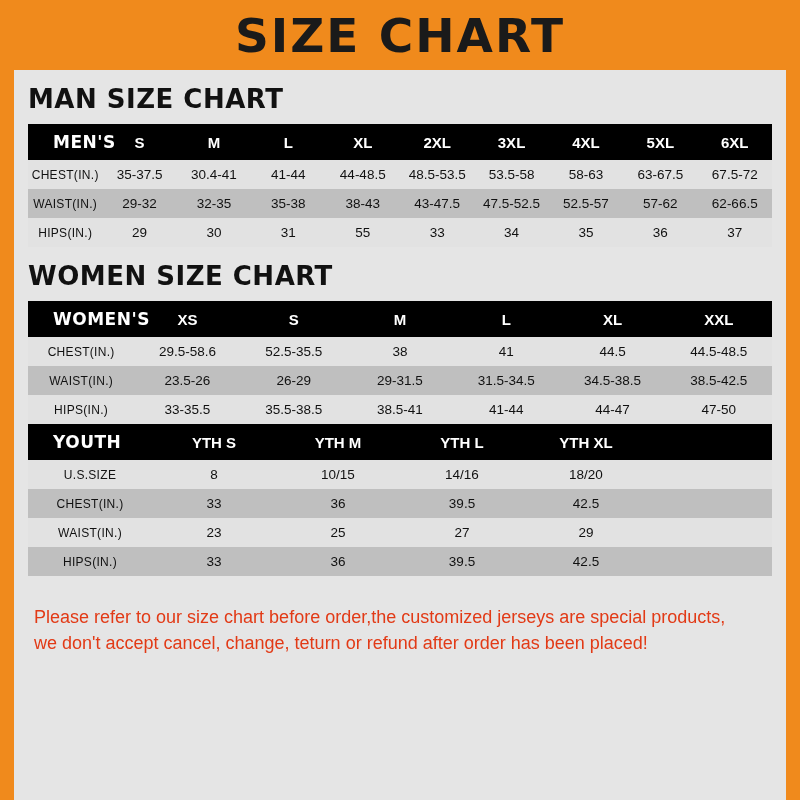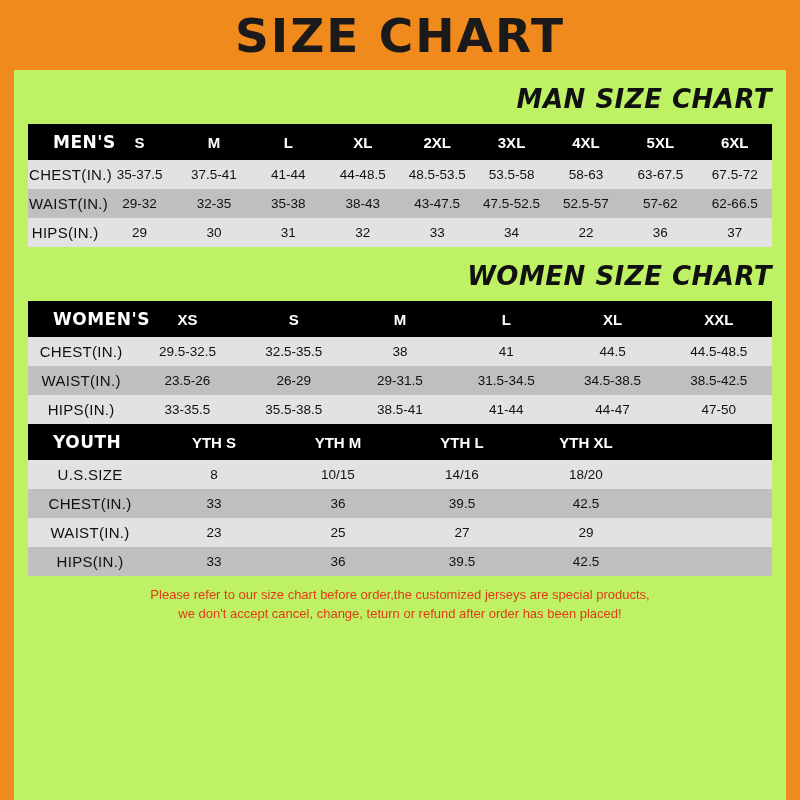--- a/index.html
+++ b/index.html
@@ -11,21 +11,21 @@
     height: 800px;
     background: #ffffff;
     font-family: "Liberation Sans", sans-serif;
     overflow: hidden;
   }
   .page {
     position: relative;
     width: 800px;
     height: 800px;
     box-sizing: border-box;
-    background: #bef264;
+    background: #e5e5e5;
     border-left: 14px solid #f08a1c;
     border-right: 14px solid #f08a1c;
   }
   .banner {
     height: 70px;
     background: #f08a1c;
     display: flex;
     align-items: center;
     justify-content: center;
   }
@@ -34,28 +34,27 @@
     font-weight: bold;
     font-size: 47px;
     letter-spacing: 2px;
     color: #1a1a1a;
     line-height: 1;
   }
   .content {
     padding: 0 14px;
   }
   .section-title {
-    text-align: right;
+    text-align: left;
     font-family: "DejaVu Sans", sans-serif;
     font-weight: bold;
     font-size: 26px;
     color: #111111;
     letter-spacing: 0.5px;
     margin: 14px 0 10px 0;
-    font-style: italic;
   }
   table.size-table {
     width: 100%;
     border-collapse: collapse;
     table-layout: fixed;
   }
   table.size-table th,
   table.size-table td {
     text-align: center;
     font-family: "Liberation Sans", sans-serif;
@@ -76,44 +75,43 @@
     text-align: left;
     padding-left: 25px;
     letter-spacing: 0.5px;
   }
   table.size-table tbody td {
     font-size: 13.5px;
     color: #111111;
     height: 27px;
   }
   table.size-table tbody td.rowlabel {
-    font-size: 15px;
+    font-size: 12px;
     color: #111111;
     letter-spacing: 0.3px;
   }
   table.size-table tbody tr.odd { background: #e2e2e2; }
   table.size-table tbody tr.even { background: #bfbfbf; }
   
   .women-table thead th { font-size: 16px; }
   .women-table tbody td { font-size: 14px; height: 32px; }
   .women-table thead th { height: 40px; }
   .women-table thead th.rowlabel { font-size: 18px; }
   .women-table tbody td.rowlabel { font-size: 14.5px; }
 
   
   .youth-table thead th { font-size: 16px; height: 40px; }
   .youth-table thead th.rowlabel { font-size: 18px; }
   .youth-table tbody td { font-size: 14px; height: 32px; margin-top: 24px; }
   .youth-table tbody td.rowlabel { font-size: 14.5px; }
 
   .footer-note {
-    margin: 10px 6px 0 6px;
-    text-align: center;
+    margin: 28px 6px 0 6px;
     color: #e23a16;
-    font-size: 13px;
+    font-size: 18px;
     line-height: 1.45;
     font-family: "Liberation Sans", sans-serif;
   }
   .footer-note div { white-space: nowrap; }
 </style>
 </head>
 <body>
 
 <div class="page">
 
@@ -136,21 +134,21 @@
           <th>3XL</th>
           <th>4XL</th>
           <th>5XL</th>
           <th>6XL</th>
         </tr>
       </thead>
       <tbody>
         <tr class="odd">
           <td class="rowlabel">CHEST(IN.)</td>
           <td>35-37.5</td>
-          <td>37.5-41</td>
+          <td>30.4-41</td>
           <td>41-44</td>
           <td>44-48.5</td>
           <td>48.5-53.5</td>
           <td>53.5-58</td>
           <td>58-63</td>
           <td>63-67.5</td>
           <td>67.5-72</td>
         </tr>
         <tr class="even">
           <td class="rowlabel">WAIST(IN.)</td>
@@ -162,24 +160,24 @@
           <td>47.5-52.5</td>
           <td>52.5-57</td>
           <td>57-62</td>
           <td>62-66.5</td>
         </tr>
         <tr class="odd">
           <td class="rowlabel">HIPS(IN.)</td>
           <td>29</td>
           <td>30</td>
           <td>31</td>
-          <td>32</td>
+          <td>55</td>
           <td>33</td>
           <td>34</td>
-          <td>22</td>
+          <td>35</td>
           <td>36</td>
           <td>37</td>
         </tr>
       </tbody>
     </table>
 
     <div class="section-title">WOMEN SIZE CHART</div>
     <table class="size-table women-table">
       <thead>
         <tr>
@@ -188,22 +186,22 @@
           <th>S</th>
           <th>M</th>
           <th>L</th>
           <th>XL</th>
           <th>XXL</th>
         </tr>
       </thead>
       <tbody>
         <tr class="odd">
           <td class="rowlabel">CHEST(IN.)</td>
-          <td>29.5-32.5</td>
-          <td>32.5-35.5</td>
+          <td>29.5-58.6</td>
+          <td>52.5-35.5</td>
           <td>38</td>
           <td>41</td>
           <td>44.5</td>
           <td>44.5-48.5</td>
         </tr>
         <tr class="even">
           <td class="rowlabel">WAIST(IN.)</td>
           <td>23.5-26</td>
           <td>26-29</td>
           <td>29-31.5</td>

